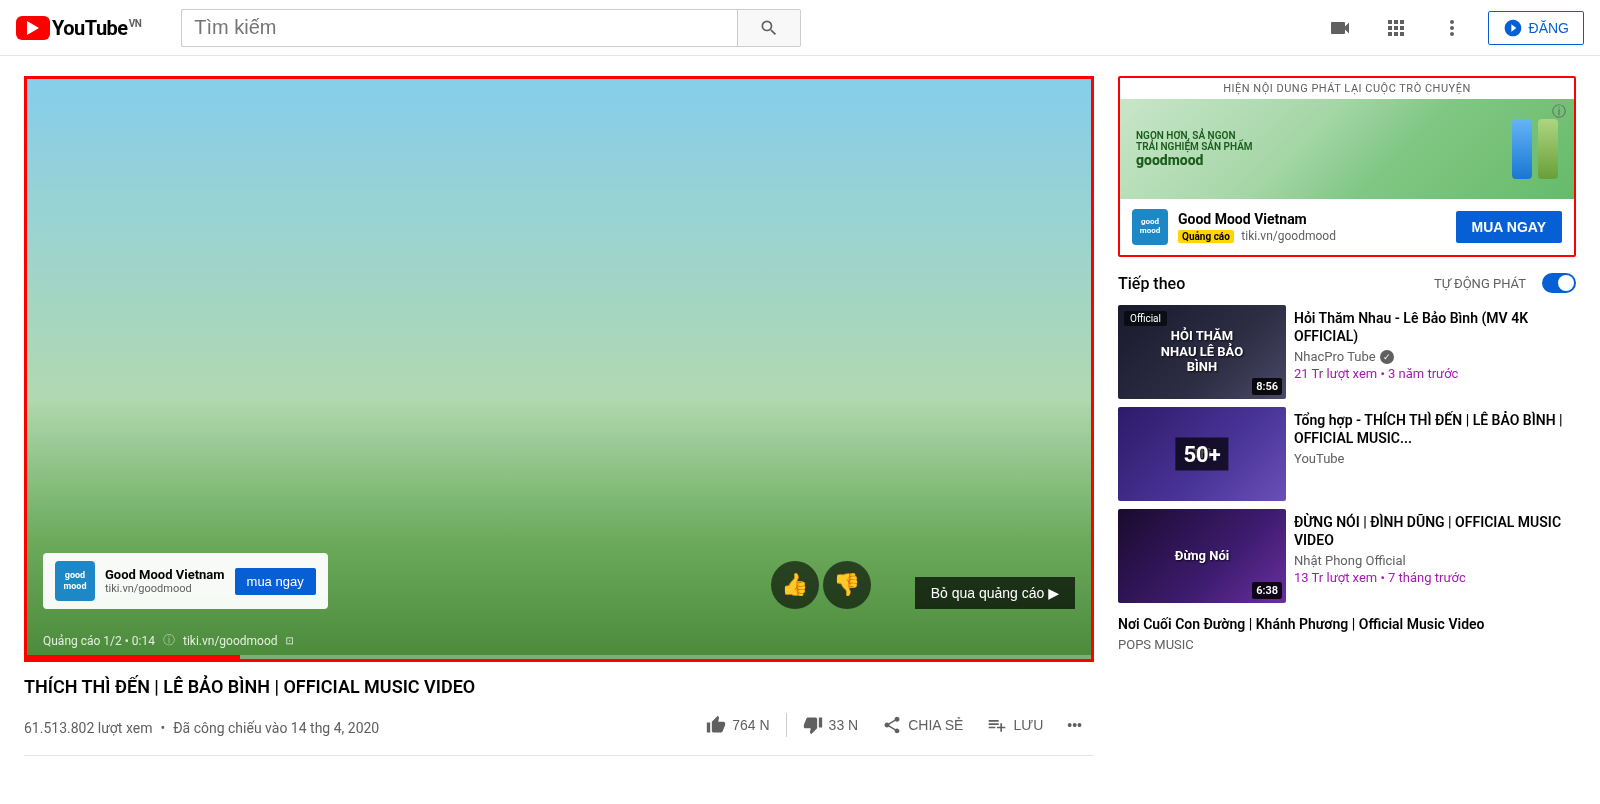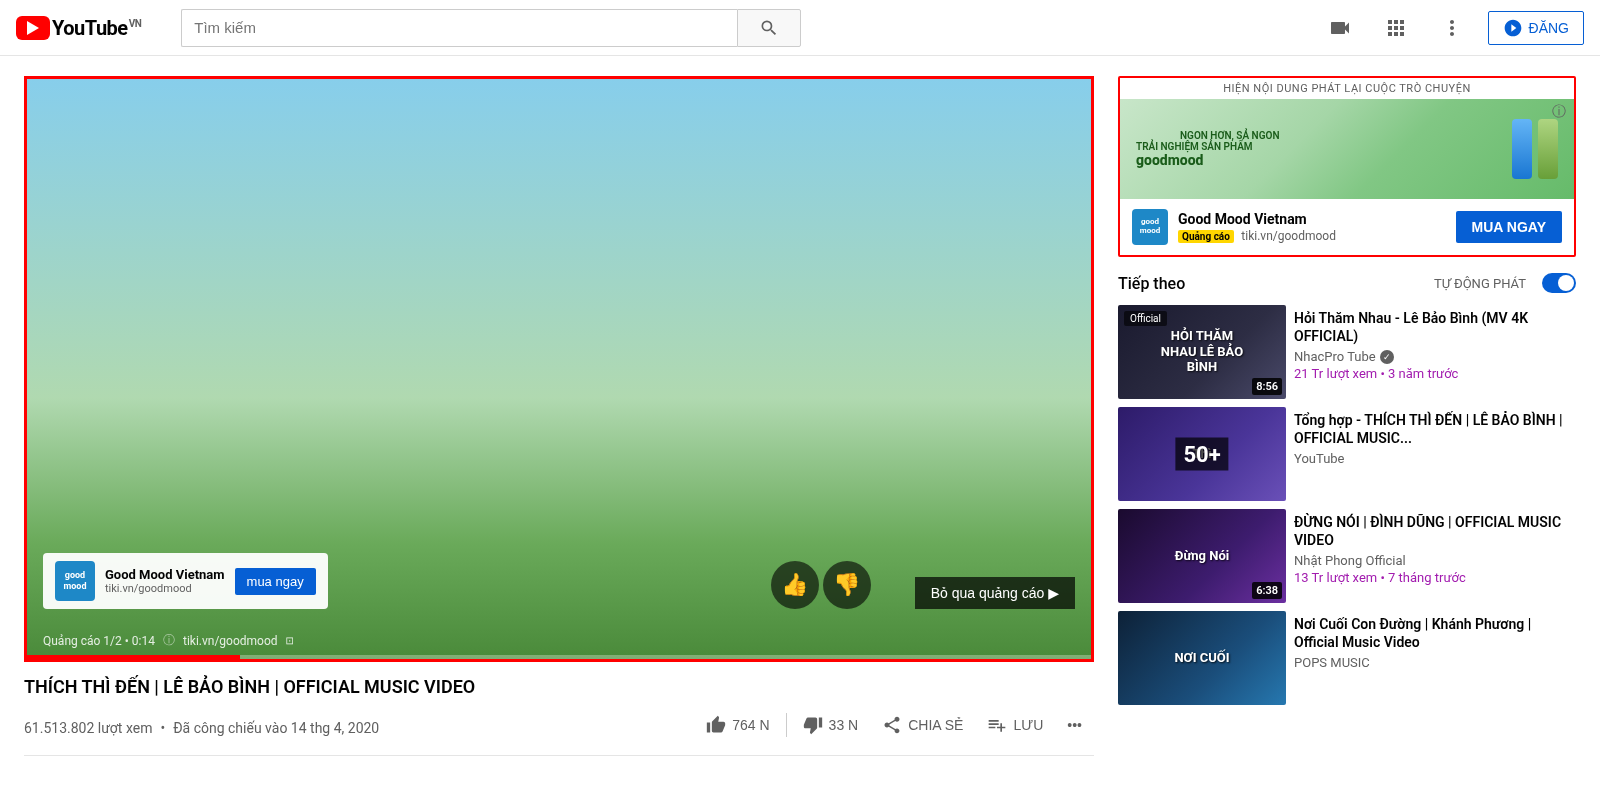--- a/index.html
+++ b/index.html
@@ -25,21 +25,21 @@
     .yt-logo-country { font-size: 10px; color: #606060; vertical-align: super; margin-left: 1px; }
 
     .header-search { display: flex; flex: 1; max-width: 620px; margin: 0 40px; }
     .search-input {
       flex: 1;
       height: 38px;
       border: 1px solid #ccc;
       border-right: none;
       border-radius: 2px 0 0 2px;
       padding: 0 12px;
-      font-size: 15px;
+      font-size: 20px;
       outline: none;
       color: #030303;
     }
     .search-btn {
       width: 64px;
       height: 38px;
       background: #f8f8f8;
       border: 1px solid #ccc;
       border-radius: 0 2px 2px 0;
       cursor: pointer;
@@ -513,21 +513,21 @@
     </div>
   </div>
 
   <div class="sidebar">
 
     <div class="ad-banner-sidebar">
       <div class="ad-banner-label">HIỆN NỘI DUNG PHÁT LẠI CUỘC TRÒ CHUYỆN</div>
       <div class="ad-banner-image">
         <div style="display:flex;align-items:center;justify-content:space-between;width:100%;padding:0 16px;">
           <div style="color:#2e7d32;font-size:11px;font-weight:600;max-width:60%;">
-            <div style="font-size:10px;color:#1a5c1a;margin-left:44px;">NGON HƠN, SẢ NGON</div>
+            <div style="font-size:10px;color:#1a5c1a;">NGON HƠN, SẢ NGON</div>
             <div style="font-size:10px;color:#1a5c1a;">TRẢI NGHIỆM SẢN PHẨM</div>
             <div style="font-size:14px;font-weight:800;color:#1a5c1a;">goodmood</div>
           </div>
           <div style="display:flex;gap:6px;">
             <div style="width:20px;height:60px;background:linear-gradient(180deg,#64b5f6,#1976d2);border-radius:4px;"></div>
             <div style="width:20px;height:60px;background:linear-gradient(180deg,#aed581,#689f38);border-radius:4px;"></div>
           </div>
           <div style="position:absolute;top:4px;right:8px;color:#606060;font-size:14px;">ⓘ</div>
         </div>
       </div>
@@ -584,23 +584,20 @@
             <div class="thumb-label">Đừng Nói</div>
             <div class="rec-duration">6:38</div>
           </div>
           <div class="rec-info">
             <div class="rec-title">ĐỪNG NÓI | ĐÌNH DŨNG | OFFICIAL MUSIC VIDEO</div>
             <div class="rec-channel">Nhật Phong Official</div>
             <div class="rec-meta">13 Tr lượt xem • 7 tháng trước</div>
           </div>
         </div>
         <div class="rec-video">
-          <div class="rec-thumb" style="background: linear-gradient(135deg, rgb(13, 33, 55) 0%, rgb(26, 77, 122) 60%, rgb(38, 120, 176) 100%);">
-            <div class="thumb-label">NƠI CUỐI</div>
-          </div>
           <div class="rec-info">
             <div class="rec-title">Nơi Cuối Con Đường | Khánh Phương | Official Music Video</div>
             <div class="rec-channel">POPS MUSIC</div>
             <div class="rec-meta"></div>
           </div>
         </div>
       </div>
   </div>
 
 </div>

